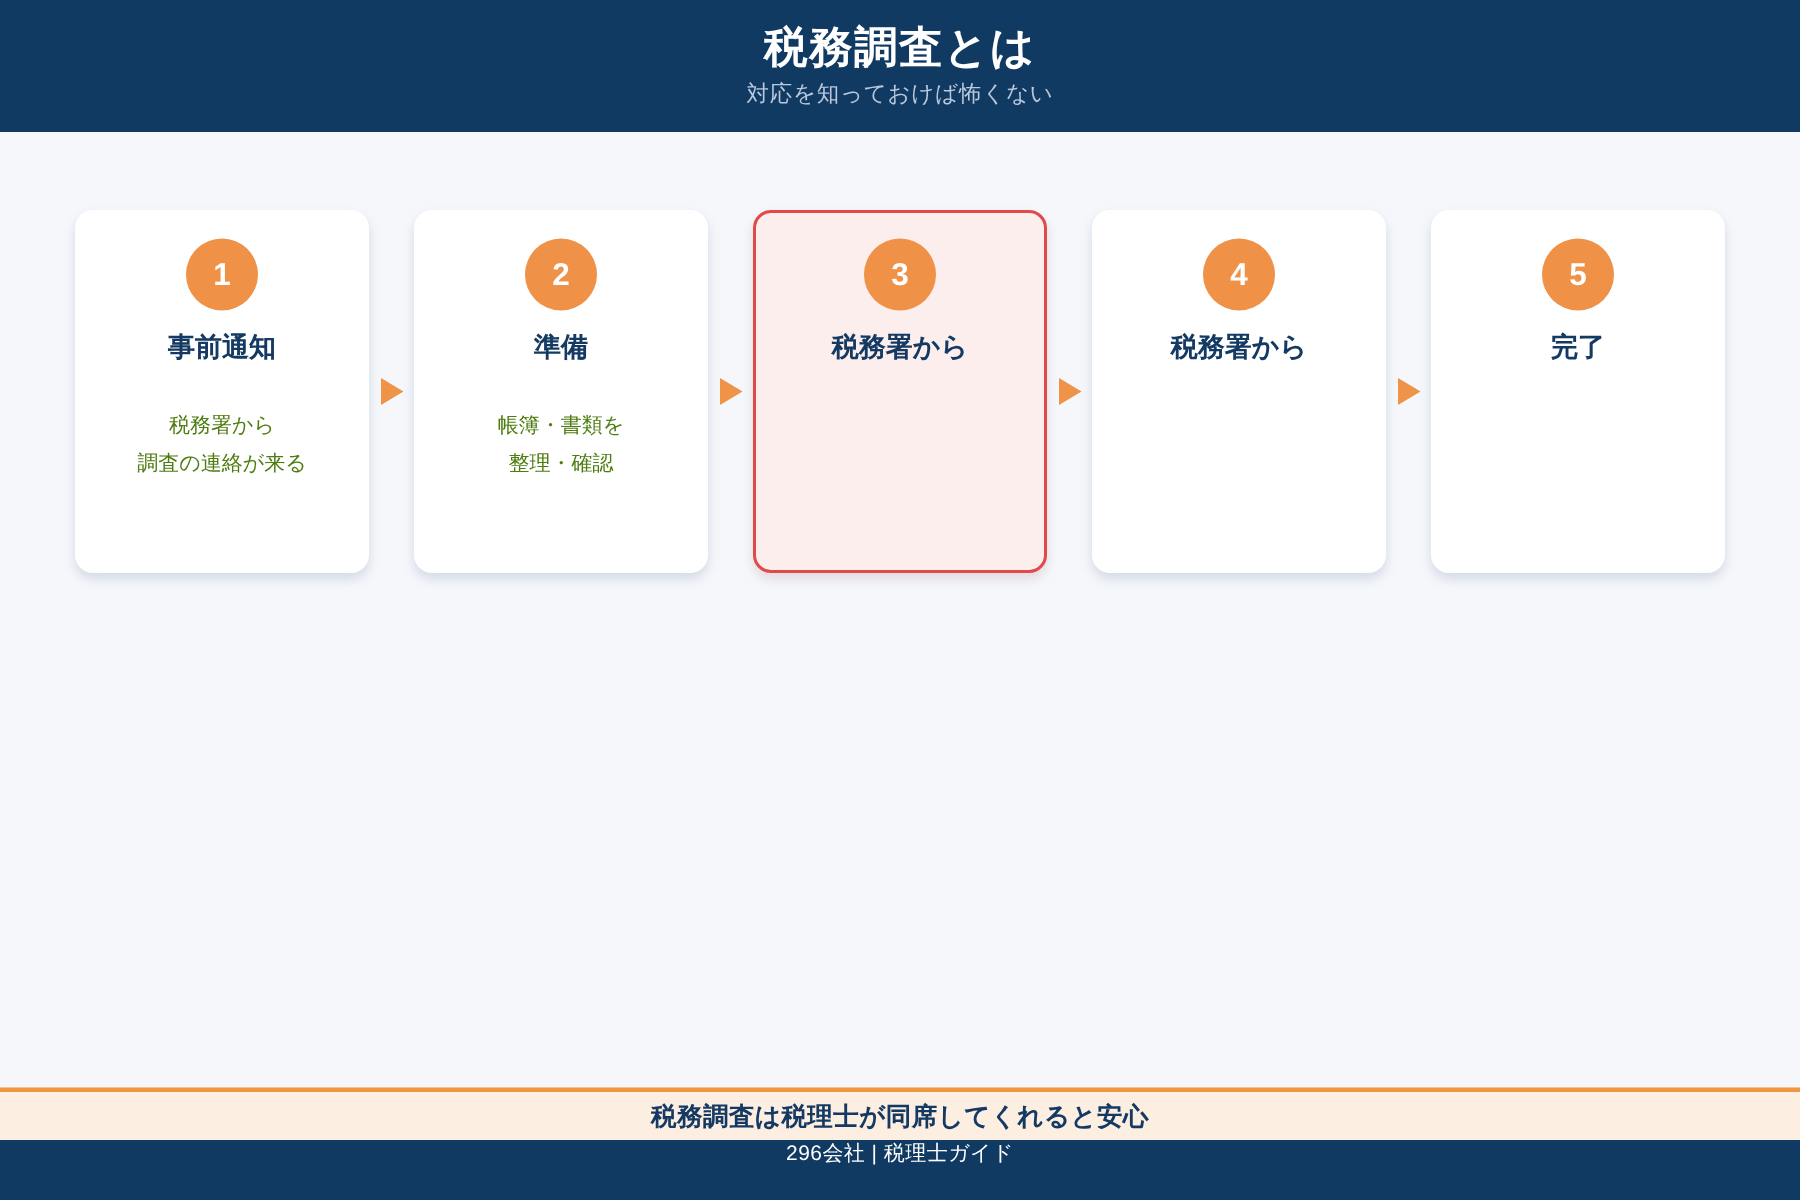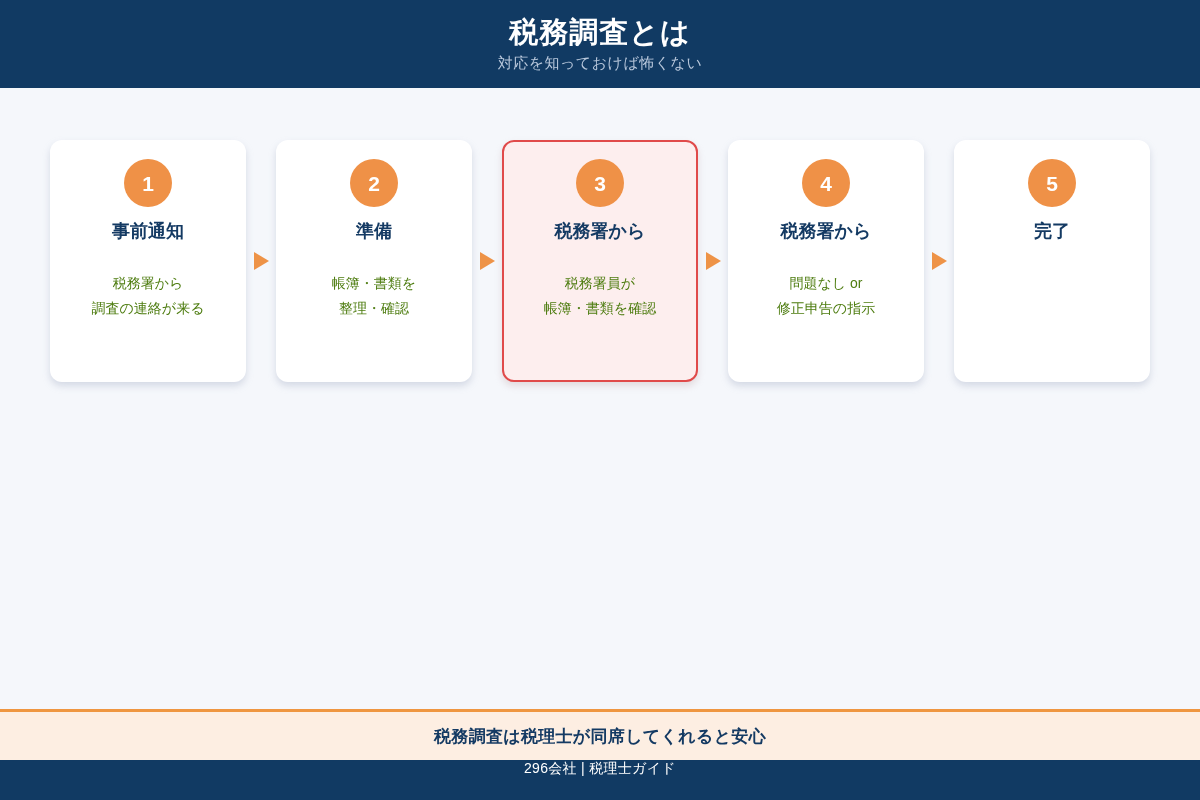--- a/index.html
+++ b/index.html
@@ -129,21 +129,21 @@
     border-bottom: 9px solid transparent;
     border-left: 15px solid #ee9347;
   }
 
   
   .tip-banner {
     position: absolute;
     left: 0;
     right: 0;
     bottom: 40px;
-    height: 51px;
+    height: 35px;
     background: #fdeee2;
     border-top: 3px solid #ef9640;
     display: flex;
     align-items: center;
     justify-content: center;
   }
   .tip-banner-text {
     font-size: 17px;
     font-weight: bold;
     color: #143a63;
@@ -196,33 +196,29 @@
 整理・確認</div>
     </div>
 
     <div class="arrow-connector">
       <span class="tri"></span>
     </div>
 
     <div class="step-card highlight">
       <div class="step-badge">3</div>
       <div class="step-title">税務署から</div>
-      <div class="step-desc">税務署員が
-帳簿・書類を確認</div>
     </div>
 
     <div class="arrow-connector">
       <span class="tri"></span>
     </div>
 
     <div class="step-card">
       <div class="step-badge">4</div>
       <div class="step-title">税務署から</div>
-      <div class="step-desc">問題なし or
-修正申告の指示</div>
     </div>
 
     <div class="arrow-connector">
       <span class="tri"></span>
     </div>
 
     <div class="step-card">
       <div class="step-badge">5</div>
       <div class="step-title">完了</div>
     </div>

